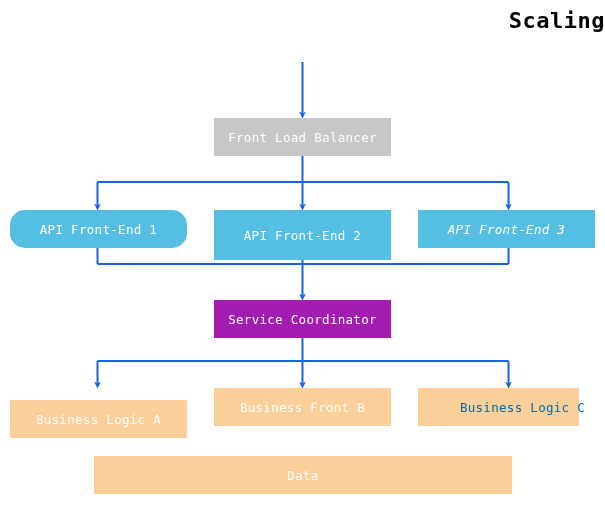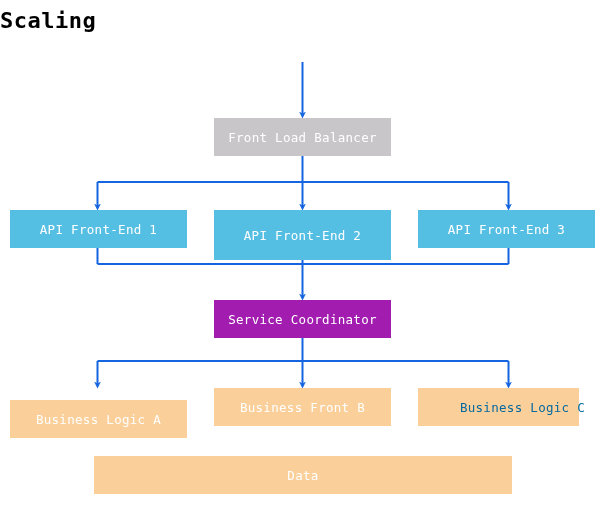--- a/index.html
+++ b/index.html
@@ -13,21 +13,21 @@
     height: 506px;
     background: #ffffff;
     overflow: hidden;
     font-family: "DejaVu Sans Mono", "Liberation Mono", monospace;
   }
   #title {
     position: absolute;
     left: 0;
     top: 8px;
     width: 605px;
-    text-align: left;
+    text-align: right;
     font-family: "DejaVu Sans Mono", "Liberation Mono", monospace;
     font-size: 22px;
     font-weight: bold;
     color: #000000;
     letter-spacing: 0.5px;
   }
   #edges {
     position: absolute;
     left: 0;
     top: 0;
@@ -81,27 +81,27 @@
       <path d="M97.5,361 L508.5,361"></path>
       <path d="M97.5,361 L97.5,385" marker-end="url(#arrow)"></path>
       <path d="M302.5,361 L302.5,385" marker-end="url(#arrow)"></path>
       <path d="M508.5,361 L508.5,385" marker-end="url(#arrow)"></path>
     </g>
   </svg>
 
   <div class="node" style="left: 214px; top: 118px; width: 177px; height: 38px; background: rgb(201, 198, 202); color: rgb(255, 255, 255); text-align: center;">
     <span>Front Load Balancer</span>
   </div>
-  <div class="node" style="left: 10px; top: 210px; width: 177px; height: 38px; background: rgb(85, 190, 227); color: rgb(255, 255, 255);">
+  <div class="node" style="left: 10px; top: 210px; width: 177px; height: 38px; background: rgb(85, 190, 227); color: rgb(255, 255, 255); border-radius: 15px;">
     <span>API Front-End 1</span>
   </div>
   <div class="node" style="left: 214px; top: 210px; width: 177px; height: 50px; background: rgb(85, 190, 227); color: rgb(255, 255, 255); justify-content: center;">
     <span>API Front-End 2</span>
   </div>
-  <div class="node" style="left: 418px; top: 210px; width: 177px; height: 38px; background: rgb(85, 190, 227); color: rgb(255, 255, 255);">
+  <div class="node" style="left: 418px; top: 210px; width: 177px; height: 38px; background: rgb(85, 190, 227); color: rgb(255, 255, 255); font-style: italic;">
     <span>API Front-End 3</span>
   </div>
   <div class="node" style="left: 214px; top: 300px; width: 177px; height: 38px; background: #a21caf; color: rgb(255, 255, 255);">
     <span>Service Coordinator</span>
   </div>
   <div class="node" style="left: 10px; top: 388px; width: 177px; height: 38px; background: rgb(251, 207, 154); color: rgb(255, 255, 255); margin-top: 12px;">
     <span>Business Logic A</span>
   </div>
   <div class="node" style="left: 214px; top: 388px; width: 177px; height: 38px; background: rgb(251, 207, 154); color: rgb(255, 255, 255);">
     <span>Business Front B</span>

